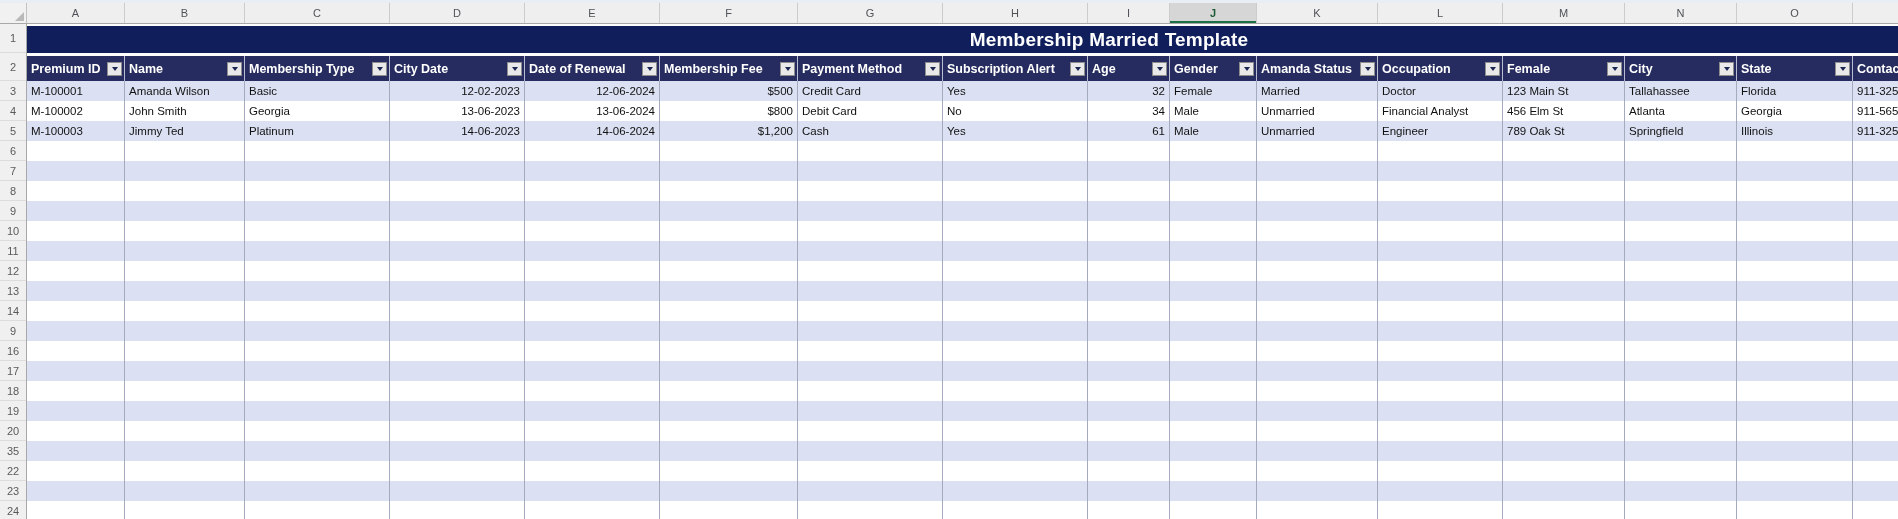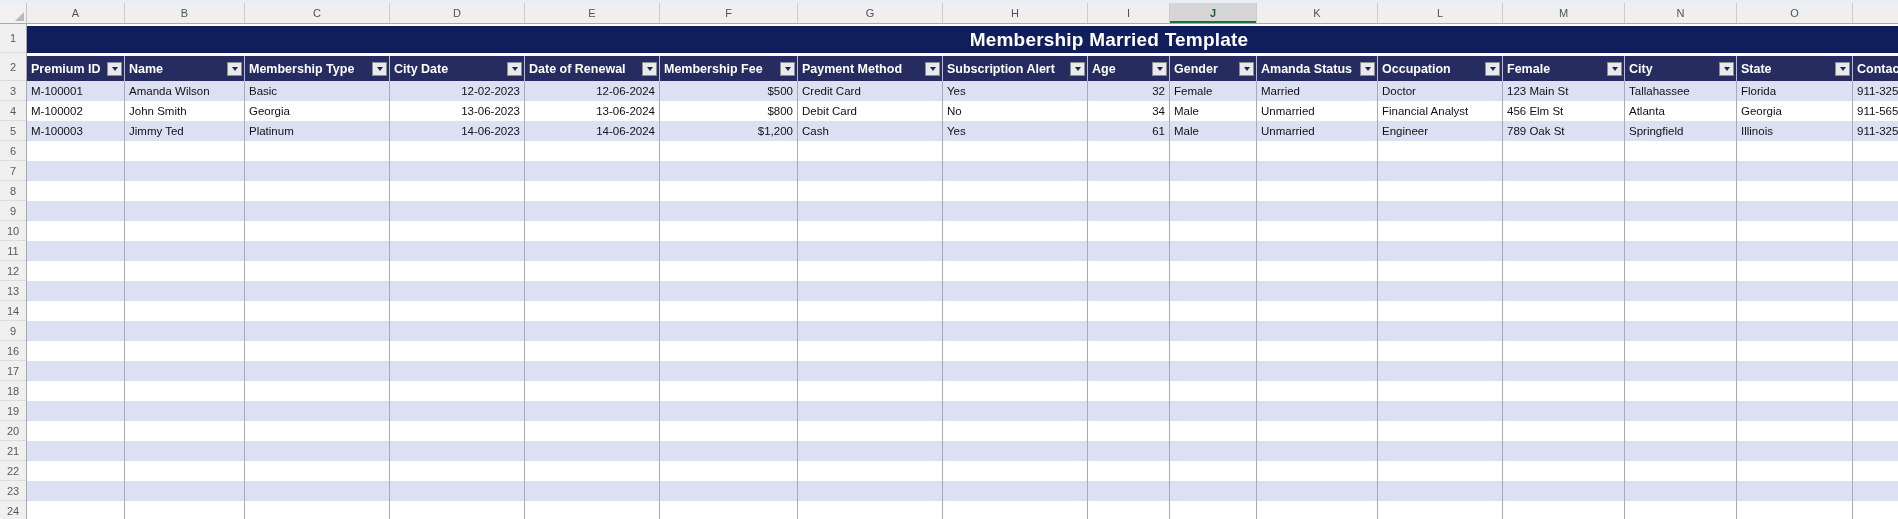--- a/index.html
+++ b/index.html
@@ -81,21 +81,21 @@
         <div class="gutter-cell" style="height: 20px;">11</div>
         <div class="gutter-cell" style="height: 20px;">12</div>
         <div class="gutter-cell" style="height: 20px;">13</div>
         <div class="gutter-cell" style="height: 20px;">14</div>
         <div class="gutter-cell" style="height: 20px;">9</div>
         <div class="gutter-cell" style="height: 20px;">16</div>
         <div class="gutter-cell" style="height: 20px;">17</div>
         <div class="gutter-cell" style="height: 20px;">18</div>
         <div class="gutter-cell" style="height: 20px;">19</div>
         <div class="gutter-cell" style="height: 20px;">20</div>
-        <div class="gutter-cell" style="height: 20px;">21</div>
+        <div class="gutter-cell" style="height: 20px;">35</div>
         <div class="gutter-cell" style="height: 20px;">22</div>
         <div class="gutter-cell" style="height: 20px;">23</div>
         <div class="gutter-cell" style="height: 20px;">24</div>
       </div>
     <div class="grid">
       <div class="title-row">
         <span class="title-text">Membership Married Template</span>
       </div>
       <div class="header-row">
 

